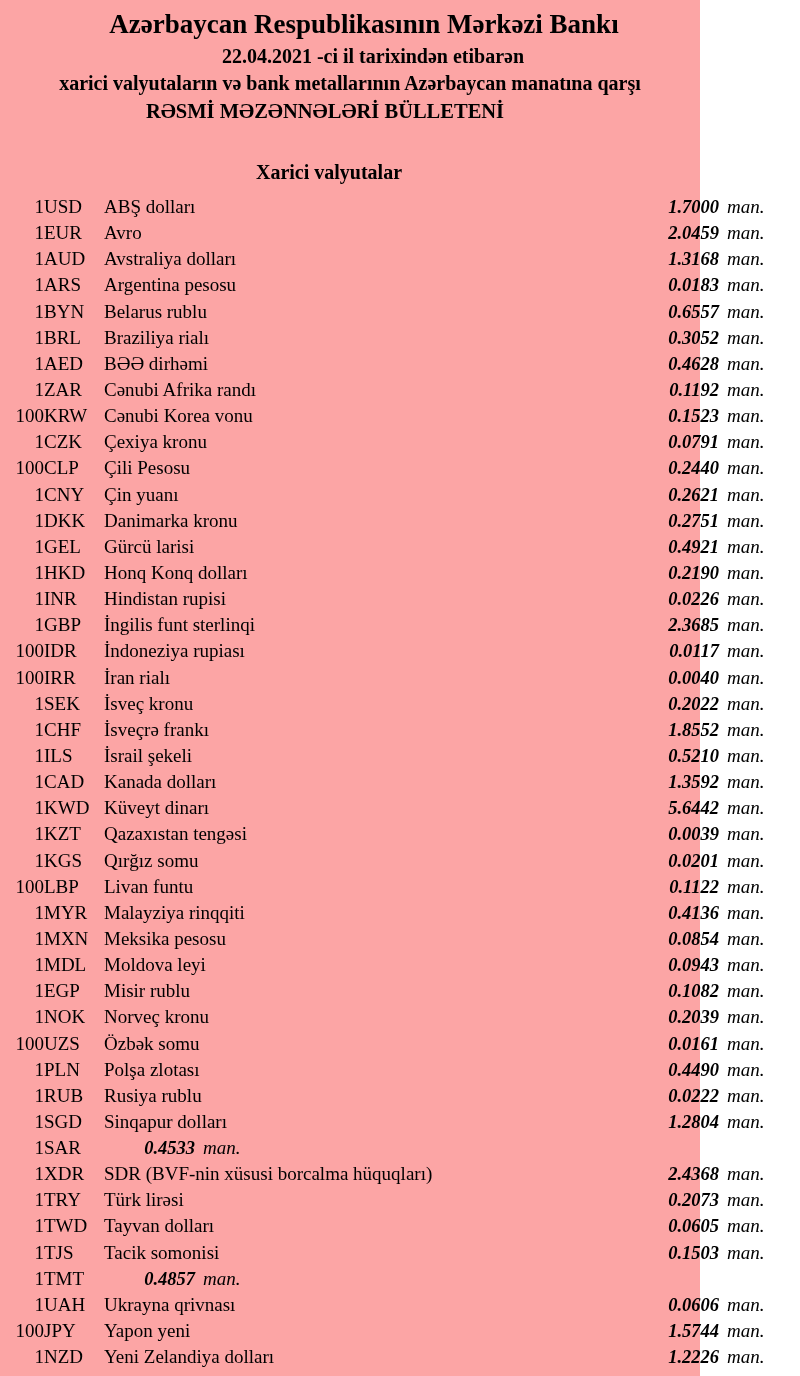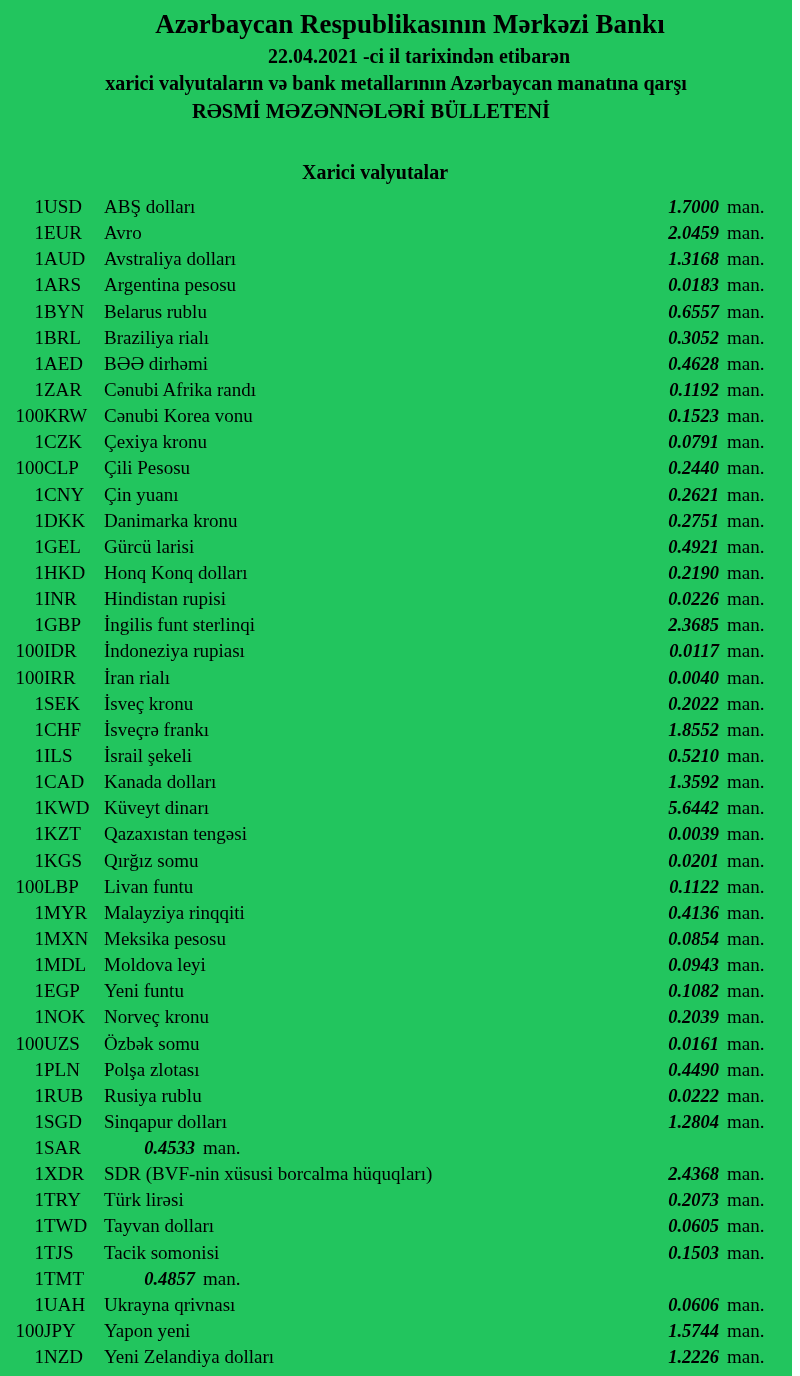--- a/index.html
+++ b/index.html
@@ -2,38 +2,38 @@
 <html><head>
 <meta charset="utf-8">
 <style>
   * { margin:0; padding:0; box-sizing:border-box; }
   html,body { background:#ffffff; }
   body {
     width:800px; height:1376px; overflow:hidden;
     font-family:"Liberation Serif","DejaVu Serif",serif;
     color:#000;
   }
-  .page { position:relative; width:792px; height:1376px; background:#22c55e; }
+  .page { position:relative; width:700px; height:1376px; background:#fca5a5; }
 
   
   .hline { position:absolute; left:0; width:100%; text-align:center; font-weight:bold; white-space:nowrap; }
   .bank-name      { top:9px;   font-size:27px; padding-left:28px; }
   .date-line      { top:45px;  font-size:20px; padding-left:46px; }
   .subtitle       { top:72px;  font-size:20px; }
   .bulletin-title { top:100px; font-size:20.5px; padding-right:50px; }
   .section-title  { top:161px; font-size:20px; padding-right:42px; }
 
   
   .rates-table { position:absolute; top:194px; left:0; width:800px; }
   .row  { display:flex; height:26.15px; line-height:26.15px; font-size:19px; }
   .qty  { width:44px;  text-align:right; }
   .code { width:56px;  margin-left:0; text-align:left; }
   .name { flex:1; padding-left:4px; white-space:nowrap; overflow:hidden; }
   .rate { width:95px;  text-align:right; font-weight:bold; font-style:italic; font-size:18.5px; margin-right:8px; }
-  .unit { width:73px;  text-align:left; }
+  .unit { width:73px;  text-align:left;font-style:italic; }
 </style>
 </head>
 <body>
 
 <div class="page">
 
   <div class="hline bank-name">Azərbaycan Respublikasının Mərkəzi Bankı</div>
 
   <div class="hline date-line">22.04.2021 -ci il tarixindən etibarən</div>
 
@@ -280,21 +280,21 @@
       <span class="qty">1</span>
       <span class="code">MDL</span>
       <span class="name">Moldova leyi</span>
       <span class="rate">0.0943</span>
       <span class="unit">man.</span>
     </div>
 
     <div class="row">
       <span class="qty">1</span>
       <span class="code">EGP</span>
-      <span class="name">Yeni funtu</span>
+      <span class="name">Misir rublu</span>
       <span class="rate">0.1082</span>
       <span class="unit">man.</span>
     </div>
 
     <div class="row">
       <span class="qty">1</span>
       <span class="code">NOK</span>
       <span class="name">Norveç kronu</span>
       <span class="rate">0.2039</span>
       <span class="unit">man.</span>

